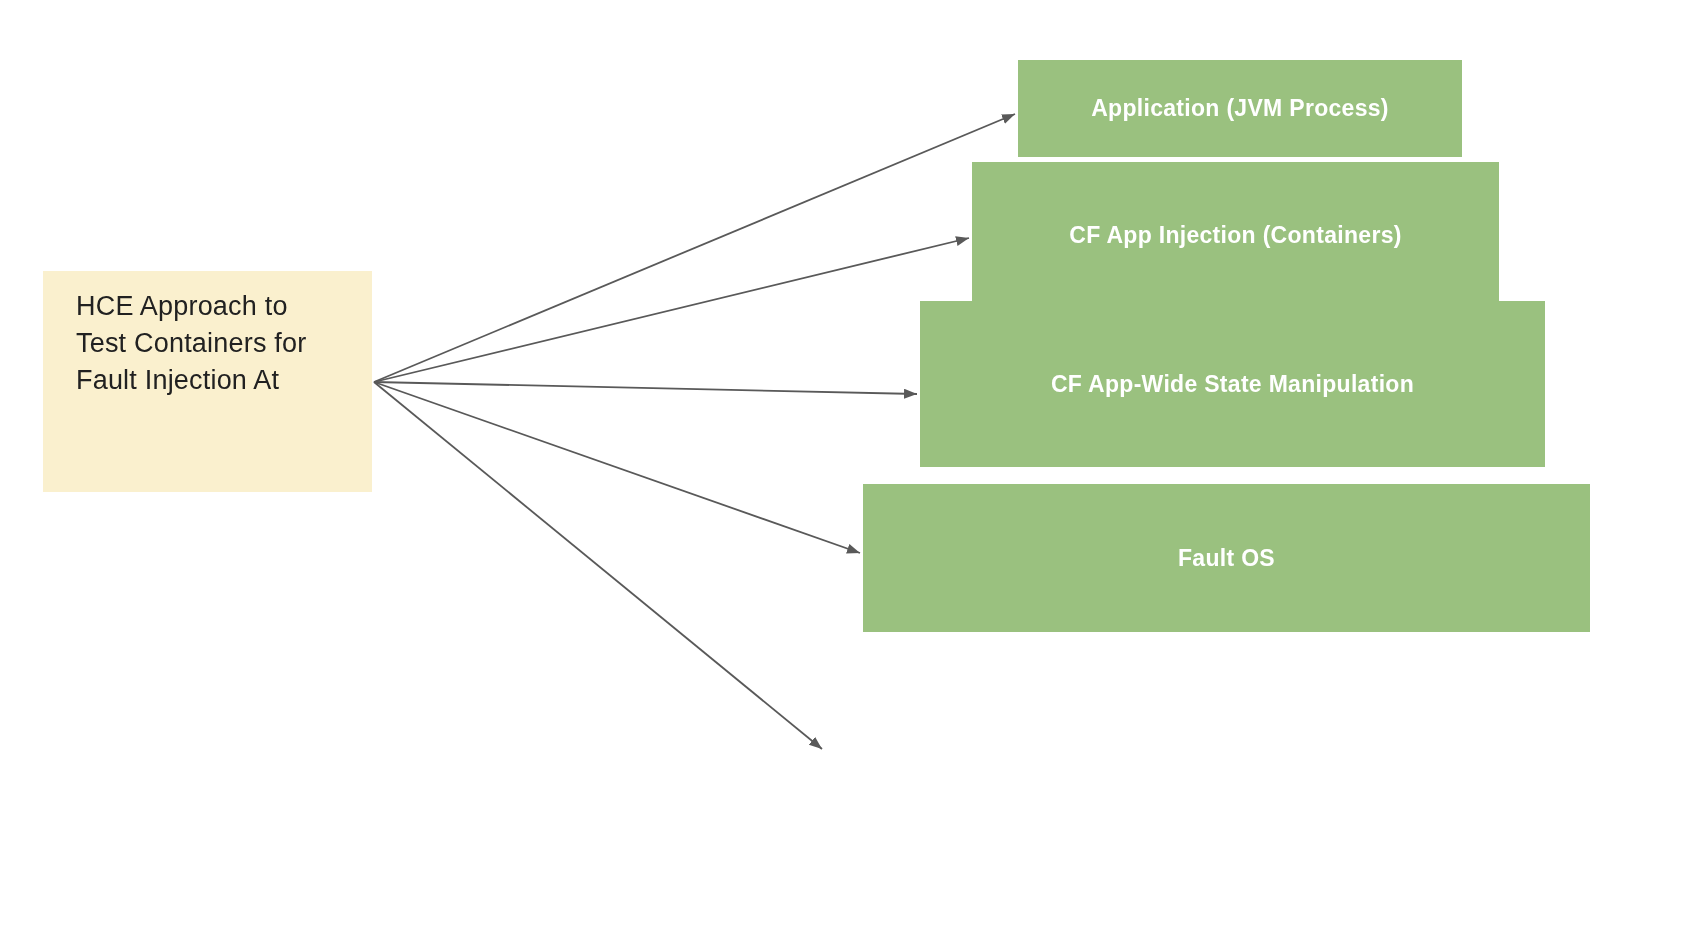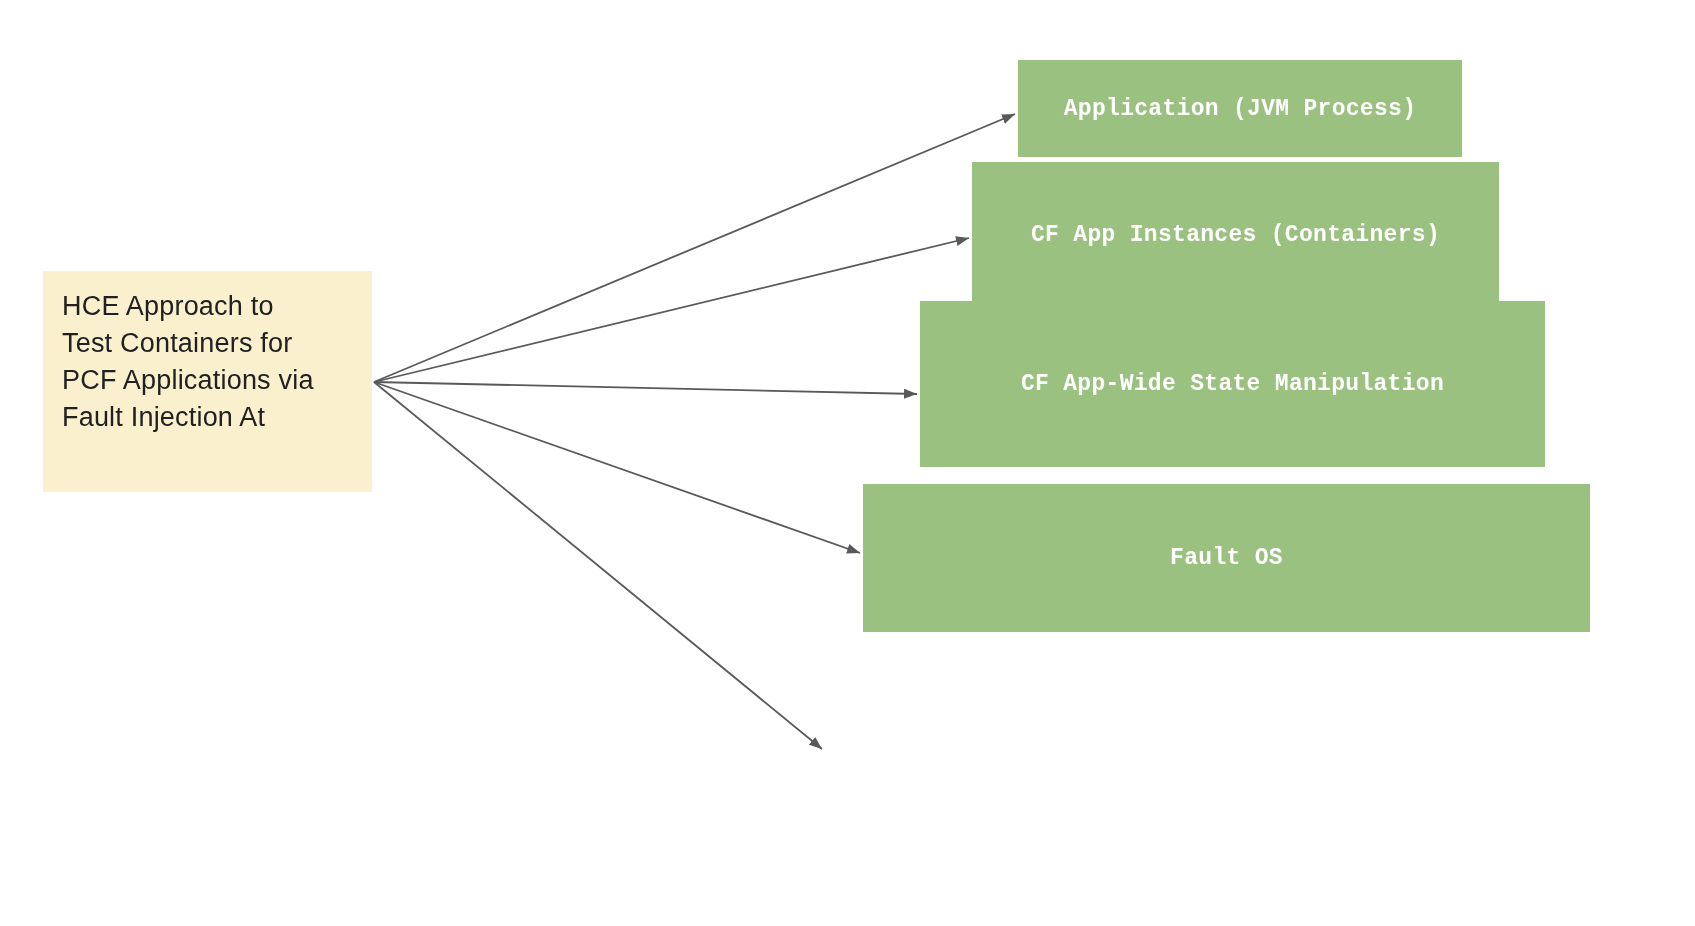--- a/index.html
+++ b/index.html
@@ -21,35 +21,34 @@
   }
   .source-node{
     position:absolute;
     left:43px; top:271px;
     width:329px; height:221px;
     box-sizing:border-box;
     background:var(--source_fill);
     color:var(--source_text);
     font-size:27px;
     line-height:37px;
-    padding:17px 6px 0 19px;
+    padding:17px 6px 0 33px;
     letter-spacing:0.2px;
   }
   .level{
     position:absolute;
     background:var(--node_fill);
     color:var(--node_text);
     font-size:23px;
     font-weight:bold;
     display:flex;
     align-items:center;
     justify-content:center;
     text-align:center;
     letter-spacing:0.3px;
-    font-family:Liberation Mono, monospace;
   }
   .connectors{
     position:absolute;
     left:0; top:0;
     width:1695px; height:926px;
     pointer-events:none;
   }
   .connector{
     stroke:var(--arrow);
     stroke-width:1.8;
@@ -71,30 +70,29 @@
     <line class="connector" x1="374" y1="382" x2="1015" y2="114" marker-end="url(#ah)"></line>
     <line class="connector" x1="374" y1="382" x2="969" y2="238" marker-end="url(#ah)"></line>
     <line class="connector" x1="374" y1="382" x2="917" y2="394" marker-end="url(#ah)"></line>
     <line class="connector" x1="374" y1="382" x2="860" y2="553" marker-end="url(#ah)"></line>
     <line class="connector" x1="374" y1="382" x2="822" y2="749" marker-end="url(#ah)"></line>
   </svg>
 
   <div class="source-node">
     <div>HCE Approach to</div>
     <div>Test Containers for</div>
-    <div>PCF Applications via</div>
     <div>Fault Injection At</div>
   </div>
 
   <div class="level" style="left:1018px; top:60px;  width:444px; height:97px;">
     <span>Application (JVM Process)</span>
   </div>
 
   <div class="level" style="left:972px;  top:162px; width:527px; height:146px;">
-    <span>CF App Instances (Containers)</span>
+    <span>CF App Injection (Containers)</span>
   </div>
 
   <div class="level" style="left:920px;  top:301px; width:625px; height:166px;">
     <span>CF App-Wide State Manipulation</span>
   </div>
 
   <div class="level" style="left:863px;  top:484px; width:727px; height:148px;">
     <span>Fault OS</span>
   </div>
 

